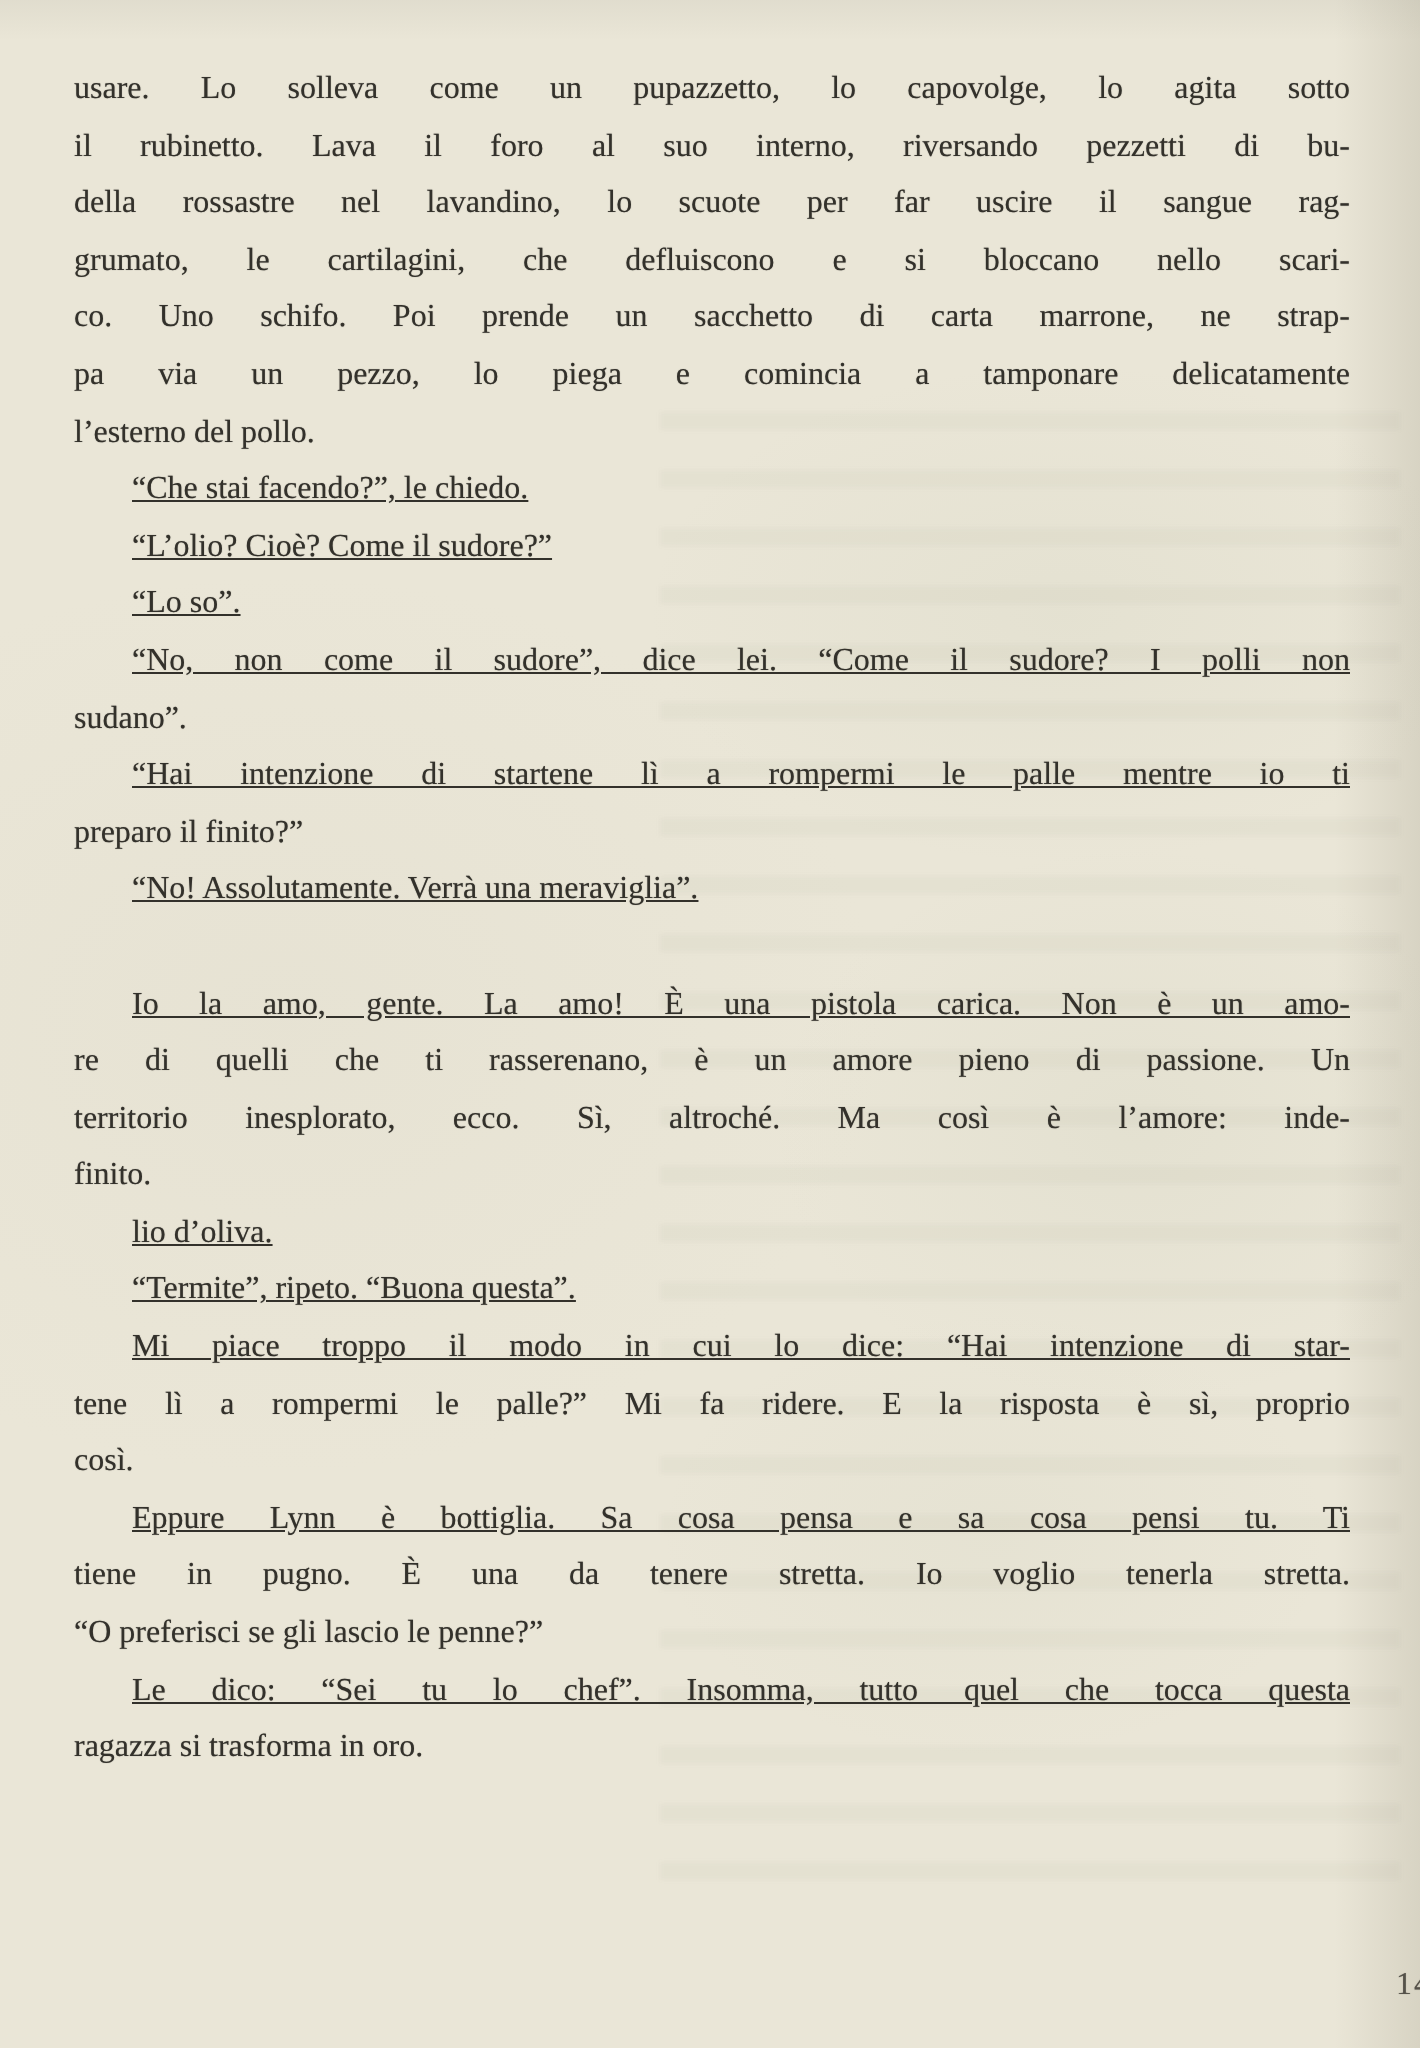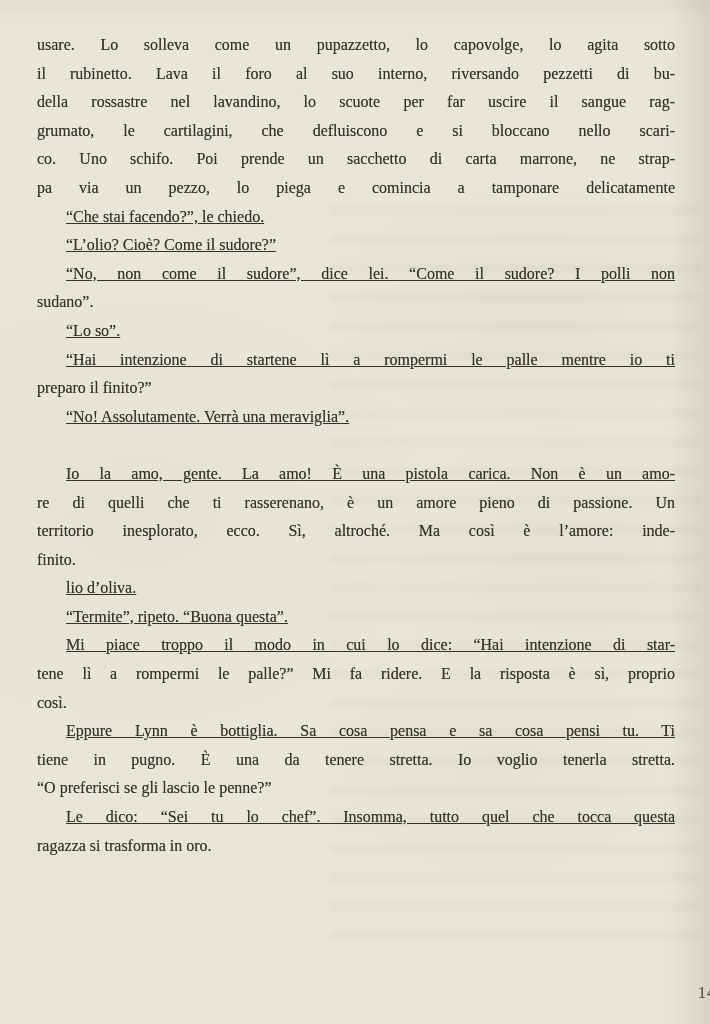--- a/index.html
+++ b/index.html
@@ -78,33 +78,34 @@
 <div class="page">
   <div class="ghost"></div>
   <div class="text-block">
       <div class="para">
         <div class="line">usare. Lo solleva come un pupazzetto, lo capovolge, lo agita sotto</div>
         <div class="line">il rubinetto. Lava il foro al suo interno, riversando pezzetti di bu-</div>
         <div class="line">della rossastre nel lavandino, lo scuote per far uscire il sangue rag-</div>
         <div class="line">grumato, le cartilagini, che defluiscono e si bloccano nello scari-</div>
         <div class="line">co. Uno schifo. Poi prende un sacchetto di carta marrone, ne strap-</div>
         <div class="line">pa via un pezzo, lo piega e comincia a tamponare delicatamente</div>
+        <div class="line last">l’esterno del pollo.</div>
       </div>
       <div class="para indent">
         <div class="line last">“Che stai facendo?”, le chiedo.</div>
       </div>
       <div class="para indent">
         <div class="line last">“L’olio? Cioè? Come il sudore?”</div>
       </div>
       <div class="para indent">
+        <div class="line last">“Lo so”.</div>
+      </div>
+      <div class="para indent">
         <div class="line">“No, non come il sudore”, dice lei. “Come il sudore? I polli non</div>
         <div class="line last">sudano”.</div>
-      </div>
-      <div class="para indent">
-        <div class="line last">“Lo so”.</div>
       </div>
       <div class="para indent">
         <div class="line">“Hai intenzione di startene lì a rompermi le palle mentre io ti</div>
         <div class="line last">preparo il finito?”</div>
       </div>
       <div class="para indent">
         <div class="line last">“No! Assolutamente. Verrà una meraviglia”.</div>
       </div>
       <div class="para indent space-before">
         <div class="line">Io la amo, gente. La amo! È una pistola carica. Non è un amo-</div>

